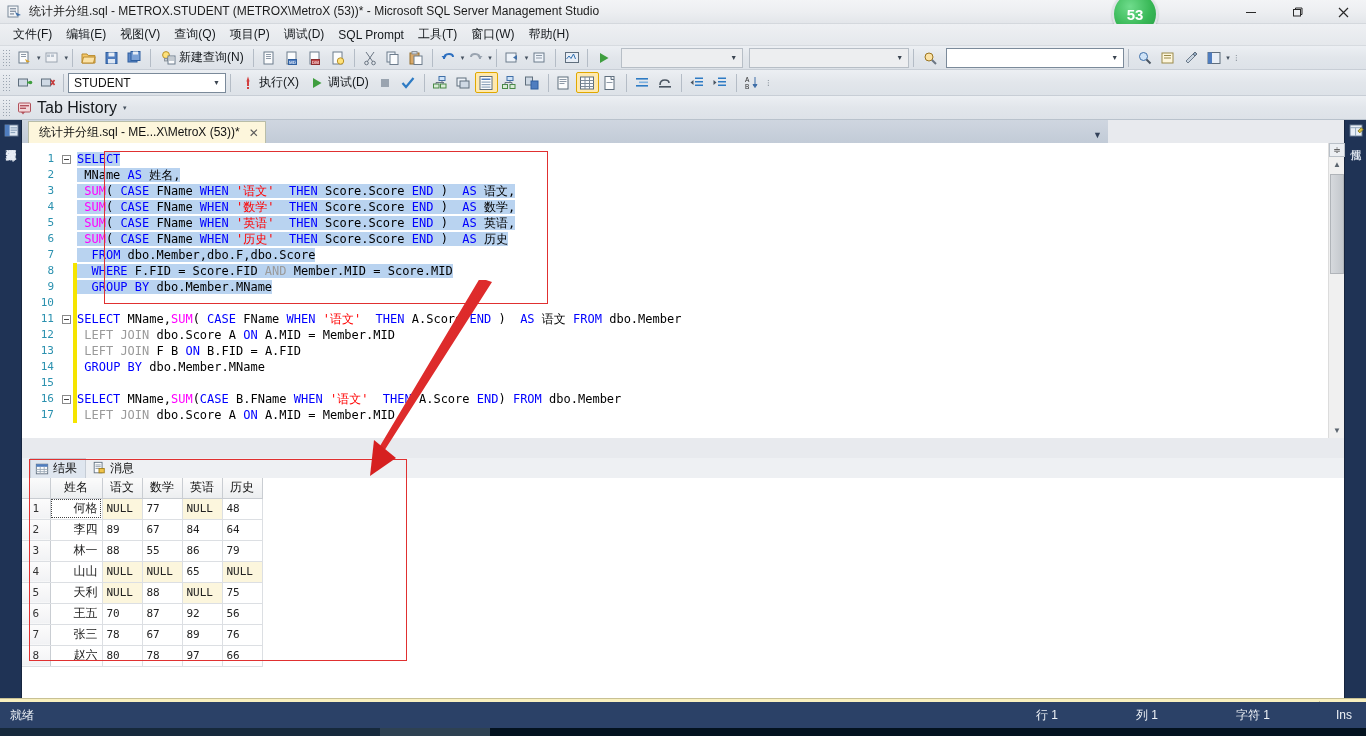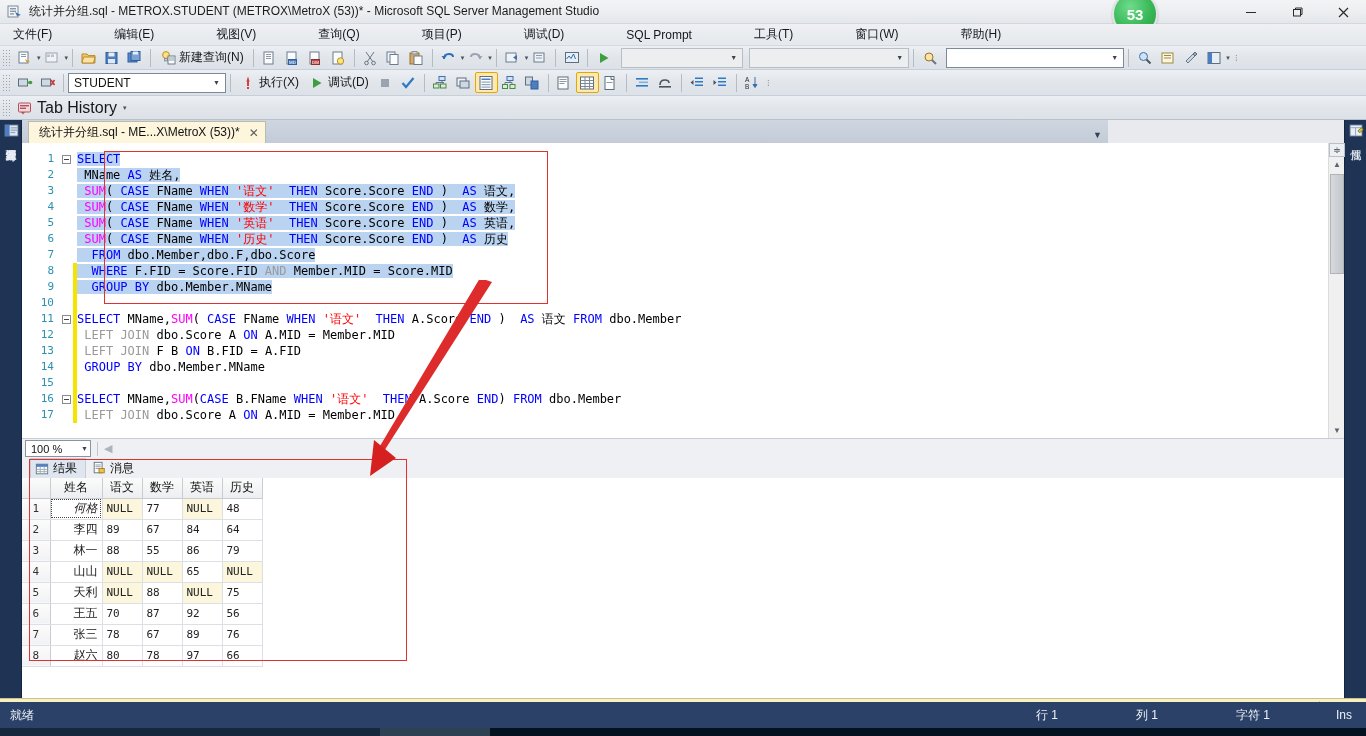--- a/index.html
+++ b/index.html
@@ -48,21 +48,20 @@
     color: #2a2a2a; font-size: 14px;
   }
   .win-btn svg { display: block; }
 
   
   .menubar {
     position: absolute; left: 0; top: 24px; width: 1366px; height: 22px;
     background: linear-gradient(to bottom, #eef0f3 0%, #e5e8ec 100%);
     display: flex; align-items: center; padding-left: 6px;
     border-bottom: 1px solid #d7dbe0;
-    gap: 48px;
   }
   .menu-item {
     padding: 3px 7px; font-size: 12px; color: #14181c; white-space: nowrap;
   }
 
   
   .toolbar {
     position: absolute; left: 0; width: 1366px;
     background: linear-gradient(to bottom, #eceff3 0%, #e2e6eb 50%, #dde2e8 100%);
     display: flex; align-items: center;
@@ -269,21 +268,21 @@
   }
   table.grid td.rownum {
     background: linear-gradient(to bottom, #fcfcfc, #f1f2f4);
     text-align: center; color: #333; width: 28px;
     border-right: 1px solid #c9cdd2;
   }
   table.grid td.name {
     font-family: "Liberation Sans", sans-serif; font-size: 12px; text-align: right;
   }
   table.grid td.nullv { background: #fcf6dd; color: #222; }
-  table.grid td.cur { outline: 1px dotted #444; outline-offset: -2px; font-style: italic; }
+  table.grid td.cur { outline: 1px dotted #444; outline-offset: -2px; }
   .col-name { width: 52px; }
   .col-sub { width: 40px; }
 
   
   .annot { position: absolute; pointer-events: none; }
   #annot-box-code {
     left: 104px; top: 151px; width: 444px; height: 153px;
     border: 1px solid #e03030;
   }
   #annot-box-grid {
@@ -815,28 +814,20 @@
       <div class="code" id="code-lines"><div class="cline"><span class="gut">1</span><span class="fold"><span class="box"></span></span><span class="chg"></span><span class="ctext"><span class="kw sel">SELECT</span></span></div><div class="cline"><span class="gut">2</span><span class="fold"></span><span class="chg"></span><span class="ctext"><span class="blk sel"> MName </span><span class="kw sel">AS</span><span class="blk sel"> 姓名,</span></span></div><div class="cline"><span class="gut">3</span><span class="fold"></span><span class="chg"></span><span class="ctext"><span class="blk sel"> </span><span class="fn sel">SUM</span><span class="blk sel">( </span><span class="kw sel">CASE</span><span class="blk sel"> FName </span><span class="kw sel">WHEN</span><span class="str sel"> '语文'</span><span class="blk sel">  </span><span class="kw sel">THEN</span><span class="blk sel"> Score.Score </span><span class="kw sel">END</span><span class="blk sel"> )  </span><span class="kw sel">AS</span><span class="blk sel"> 语文,</span></span></div><div class="cline"><span class="gut">4</span><span class="fold"></span><span class="chg"></span><span class="ctext"><span class="blk sel"> </span><span class="fn sel">SUM</span><span class="blk sel">( </span><span class="kw sel">CASE</span><span class="blk sel"> FName </span><span class="kw sel">WHEN</span><span class="str sel"> '数学'</span><span class="blk sel">  </span><span class="kw sel">THEN</span><span class="blk sel"> Score.Score </span><span class="kw sel">END</span><span class="blk sel"> )  </span><span class="kw sel">AS</span><span class="blk sel"> 数学,</span></span></div><div class="cline"><span class="gut">5</span><span class="fold"></span><span class="chg"></span><span class="ctext"><span class="blk sel"> </span><span class="fn sel">SUM</span><span class="blk sel">( </span><span class="kw sel">CASE</span><span class="blk sel"> FName </span><span class="kw sel">WHEN</span><span class="str sel"> '英语'</span><span class="blk sel">  </span><span class="kw sel">THEN</span><span class="blk sel"> Score.Score </span><span class="kw sel">END</span><span class="blk sel"> )  </span><span class="kw sel">AS</span><span class="blk sel"> 英语,</span></span></div><div class="cline"><span class="gut">6</span><span class="fold"></span><span class="chg"></span><span class="ctext"><span class="blk sel"> </span><span class="fn sel">SUM</span><span class="blk sel">( </span><span class="kw sel">CASE</span><span class="blk sel"> FName </span><span class="kw sel">WHEN</span><span class="str sel"> '历史'</span><span class="blk sel">  </span><span class="kw sel">THEN</span><span class="blk sel"> Score.Score </span><span class="kw sel">END</span><span class="blk sel"> )  </span><span class="kw sel">AS</span><span class="blk sel"> 历史</span></span></div><div class="cline"><span class="gut">7</span><span class="fold"></span><span class="chg"></span><span class="ctext"><span class="blk sel">  </span><span class="kw sel">FROM</span><span class="blk sel"> dbo.Member,dbo.F,dbo.Score</span></span></div><div class="cline"><span class="gut">8</span><span class="fold"></span><span class="chg y"></span><span class="ctext"><span class="blk sel">  </span><span class="kw sel">WHERE</span><span class="blk sel"> F.FID = Score.FID </span><span class="gray sel">AND</span><span class="blk sel"> Member.MID = Score.MID</span></span></div><div class="cline"><span class="gut">9</span><span class="fold"></span><span class="chg y"></span><span class="ctext"><span class="blk sel">  </span><span class="kw sel">GROUP</span><span class="blk sel"> </span><span class="kw sel">BY</span><span class="blk sel"> dbo.Member.MName</span></span></div><div class="cline"><span class="gut">10</span><span class="fold"></span><span class="chg y"></span><span class="ctext"></span></div><div class="cline"><span class="gut">11</span><span class="fold"><span class="box"></span></span><span class="chg y"></span><span class="ctext"><span class="kw">SELECT</span><span class="blk"> MName,</span><span class="fn">SUM</span><span class="blk">( </span><span class="kw">CASE</span><span class="blk"> FName </span><span class="kw">WHEN</span><span class="str"> '语文'</span><span class="blk">  </span><span class="kw">THEN</span><span class="blk"> A.Score </span><span class="kw">END</span><span class="blk"> )  </span><span class="kw">AS</span><span class="blk"> 语文 </span><span class="kw">FROM</span><span class="blk"> dbo.Member</span></span></div><div class="cline"><span class="gut">12</span><span class="fold"></span><span class="chg y"></span><span class="ctext"><span class="blk"> </span><span class="gray">LEFT</span><span class="blk"> </span><span class="gray">JOIN</span><span class="blk"> dbo.Score A </span><span class="kw">ON</span><span class="blk"> A.MID = Member.MID</span></span></div><div class="cline"><span class="gut">13</span><span class="fold"></span><span class="chg y"></span><span class="ctext"><span class="blk"> </span><span class="gray">LEFT</span><span class="blk"> </span><span class="gray">JOIN</span><span class="blk"> F B </span><span class="kw">ON</span><span class="blk"> B.FID = A.FID</span></span></div><div class="cline"><span class="gut">14</span><span class="fold"></span><span class="chg y"></span><span class="ctext"><span class="blk"> </span><span class="kw">GROUP</span><span class="blk"> </span><span class="kw">BY</span><span class="blk"> dbo.Member.MName</span></span></div><div class="cline"><span class="gut">15</span><span class="fold"></span><span class="chg y"></span><span class="ctext"></span></div><div class="cline"><span class="gut">16</span><span class="fold"><span class="box"></span></span><span class="chg y"></span><span class="ctext"><span class="kw">SELECT</span><span class="blk"> MName,</span><span class="fn">SUM</span><span class="blk">(</span><span class="kw">CASE</span><span class="blk"> B.FName </span><span class="kw">WHEN</span><span class="str"> '语文'</span><span class="blk">  </span><span class="kw">THEN</span><span class="blk"> A.Score </span><span class="kw">END</span><span class="blk">) </span><span class="kw">FROM</span><span class="blk"> dbo.Member</span></span></div><div class="cline"><span class="gut">17</span><span class="fold"></span><span class="chg y"></span><span class="ctext"><span class="blk"> </span><span class="gray">LEFT</span><span class="blk"> </span><span class="gray">JOIN</span><span class="blk"> dbo.Score A </span><span class="kw">ON</span><span class="blk"> A.MID = Member.MID</span></span></div></div>
     </div>
 
     <div class="ed-vsb">
       <div class="vsb-split">≑</div>
       <div class="vsb-up">▲</div>
       <div class="vsb-thumb"></div>
       <div class="vsb-dn">▼</div>
     </div>
 
-    <div class="edfoot">
-      <div class="zoombox">
-        <span>100 %</span>
-        <span class="arr">▼</span>
-      </div>
-      <div class="edfoot-sep"></div>
-      <span class="edfoot-ico">◀</span>
-    </div>
 
     <div class="respane">
       <div class="restabs">
         <div class="restab sel">
           <svg class="ico" viewBox="0 0 16 16" style="width:14px;height:14px;">
             <rect x="1.5" y="2.5" width="13" height="11" fill="#fbfcfd" stroke="#5f6e7d"></rect>
             <rect x="1.5" y="2.5" width="13" height="3" fill="#4f7dbf"></rect>
             <path d="M1.5 8.5 h13 M1.5 11 h13 M6 5.5 v8 M10.5 5.5 v8" stroke="#9aa8b6"></path>
           </svg>
           <span>结果</span>

